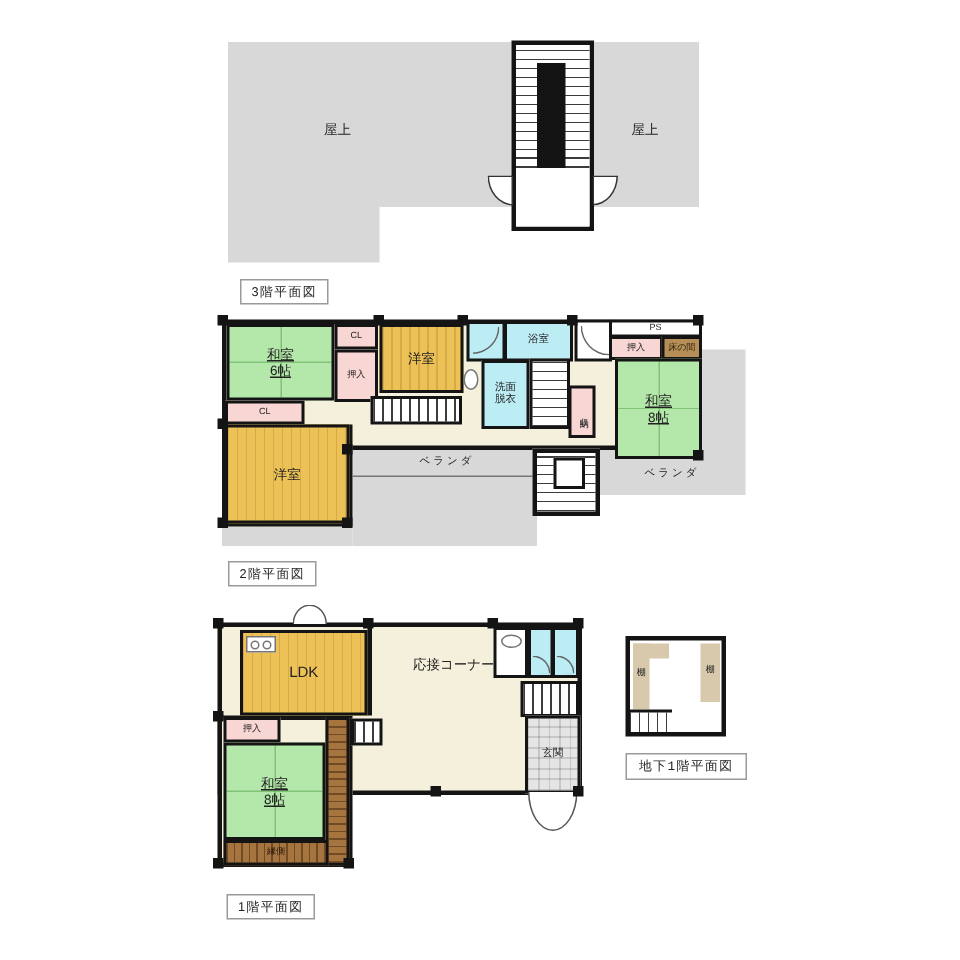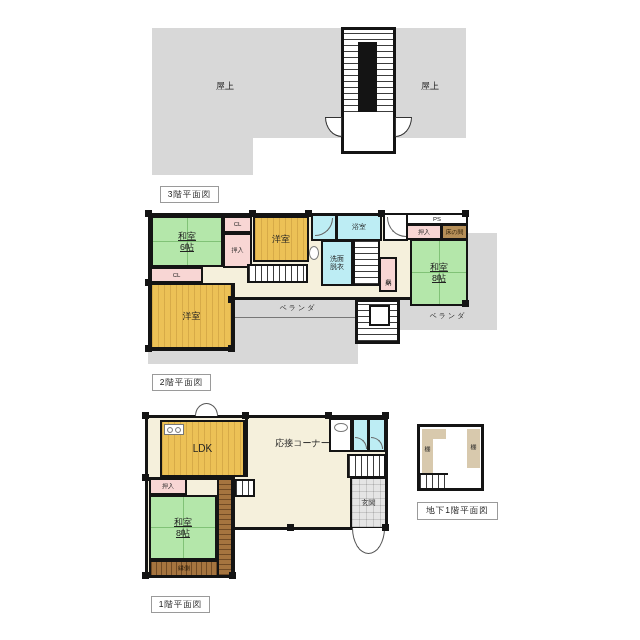--- a/index.html
+++ b/index.html
@@ -218,16 +218,16 @@
 
   <div>
     <div style="position:absolute;left:417px;top:424px;width:67px;height:67px;border:3px solid var(--wall);background:#fff;box-sizing:border-box;">
       <div class="shelf" style="left:2px;top:2px;width:24px;height:10px;"></div>
       <div class="shelf" style="left:2px;top:2px;width:11px;height:44px;"></div>
       <div class="lbl f6" style="left:2px;top:16px;width:11px;height:12px;">棚</div>
       <div class="shelf" style="left:47px;top:2px;width:13px;height:39px;"></div>
       <div class="lbl f6" style="left:47px;top:14px;width:13px;height:12px;">棚</div>
       <div class="hatch-v" style="position:absolute;left:0px;top:46px;width:28px;height:15px;border-top:2px solid var(--wall);box-sizing:border-box;"></div>
     </div>
-    <div class="titlebox" style="left:417px;top:502px;width:79px;height:16px;">地下1階平面図</div>
+    <div class="titlebox" style="left:417px;top:502px;width:79px;height:16px;font-family:Liberation Mono, monospace;">地下1階平面図</div>
   </div>
 
 </div>
 
 </body></html>

